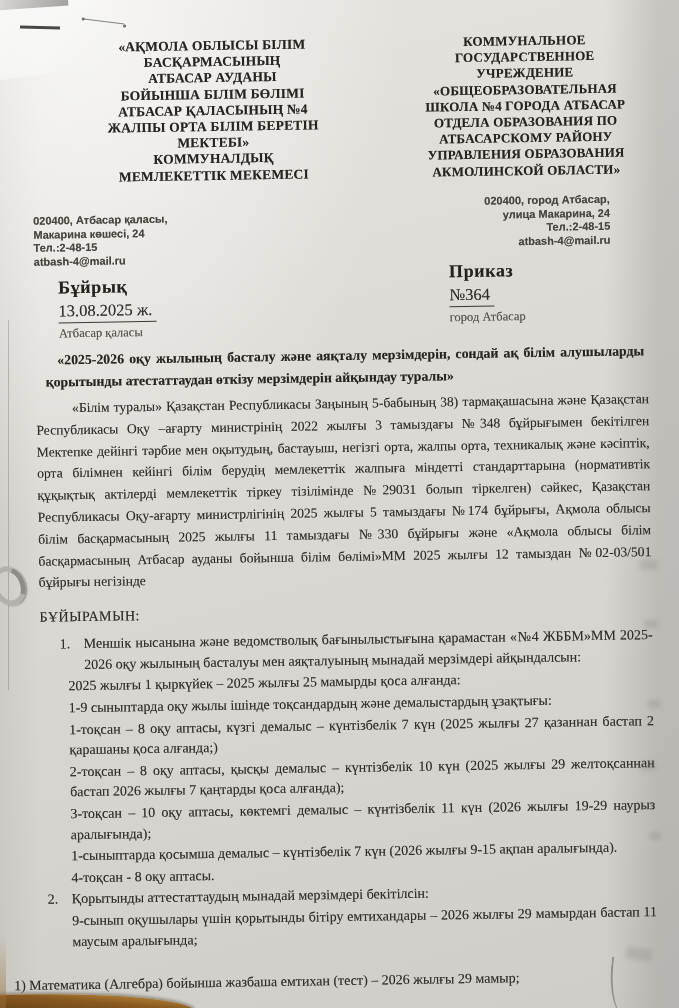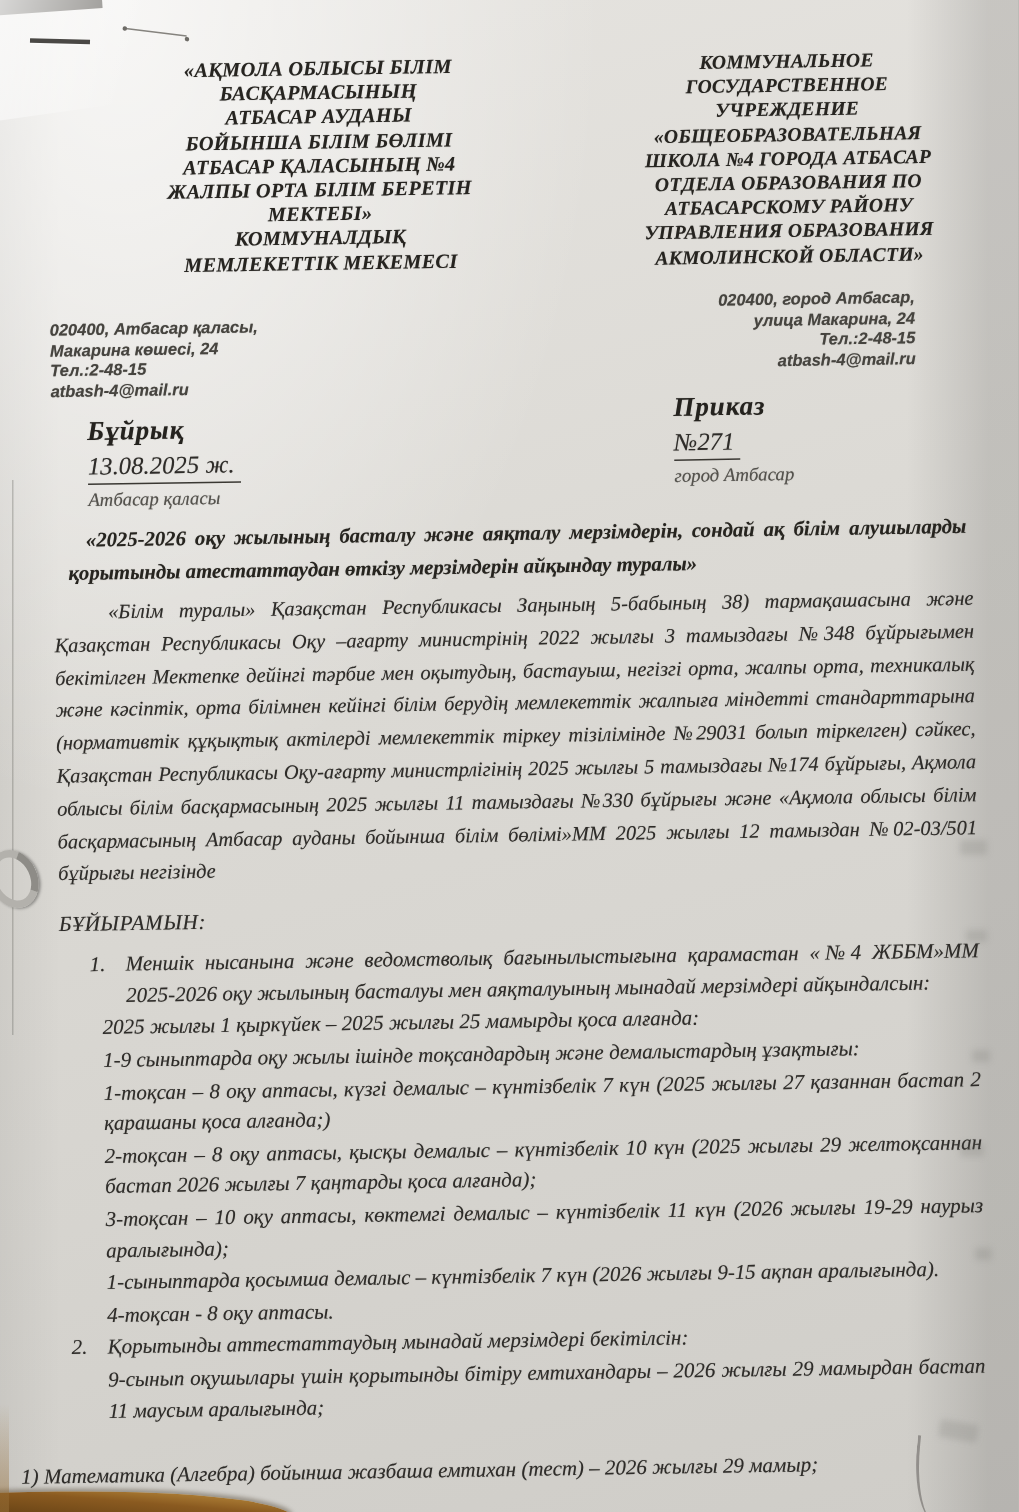--- a/index.html
+++ b/index.html
@@ -3,21 +3,21 @@
 <meta charset="utf-8">
 <style>
   html,body{margin:0;padding:0;}
   body{width:679px;height:1008px;overflow:hidden;background:#b4b2ad;font-family:"Liberation Serif","DejaVu Serif",serif;}
   .scene{position:relative;width:679px;height:1008px;overflow:hidden;
     background:linear-gradient(100deg,#e8e6e2,#d6d4cf 55%,#c9c7c2);}
   .page{position:absolute;inset:0;overflow:hidden;
     background:
       radial-gradient(ellipse at 12% 0%, rgba(255,255,255,.7), rgba(255,255,255,0) 38%),
       linear-gradient(to right, rgba(0,0,0,0.05), rgba(0,0,0,0) 6%, rgba(0,0,0,0) 89%, rgba(0,0,0,0.12) 97%),
-      linear-gradient(165deg,#e6e4e0 0%,#dcdad5 40%,#d6d4cf 70%,#cfcdc8 100%); font-style: italic;}
+      linear-gradient(165deg,#e6e4e0 0%,#dcdad5 40%,#d6d4cf 70%,#cfcdc8 100%);}
   .content{position:absolute;inset:0;padding:36px 30px 0 36px;
     transform:rotate(-0.9deg);transform-origin:50% 40%;
     color:#2e2c29;text-shadow:0 0 0.6px rgba(46,44,41,.45);}
   
   .header-row{display:flex;align-items:flex-start;}
   .org{white-space:pre-line;text-align:center;font-weight:bold;color:#262420;}
   .org-left{flex:0 0 335px;font-size:13.5px;line-height:16.2px;letter-spacing:.2px;padding-left:14px;}
   .org-right{flex:1;font-size:13px;line-height:16.2px;padding-left:26px;letter-spacing:.2px;}
   
   .contacts-row{display:flex;margin-top:28px;font-family:"Liberation Sans","DejaVu Sans",sans-serif;}
@@ -119,21 +119,21 @@
       </div>
 
       <div class="order-row">
         <div class="order-left">
           <div class="order-title">Бұйрық</div>
           <div><span class="order-underlined">13.08.2025 ж.</span></div>
           <div class="order-place">Атбасар қаласы</div>
         </div>
         <div class="order-right">
           <div class="order-title">Приказ</div>
-          <div><span class="order-underlined">№271</span></div>
+          <div><span class="order-underlined">№364</span></div>
           <div class="order-place">город Атбасар</div>
         </div>
       </div>
 
       <p class="subject">«2025-2026 оқу жылының басталу және аяқталу мерзімдерін, сондай ақ білім алушыларды қорытынды атестаттаудан өткізу мерзімдерін айқындау туралы»</p>
       <p class="preamble">«Білім туралы» Қазақстан Республикасы Заңының 5-бабының 38) тармақашасына және Қазақстан Республикасы Оқу –ағарту министрінің 2022 жылғы 3 тамыздағы №348 бұйрығымен бекітілген Мектепке дейінгі тәрбие мен оқытудың, бастауыш, негізгі орта, жалпы орта, техникалық және кәсіптік, орта білімнен кейінгі білім берудің мемлекеттік жалпыға міндетті стандарттарына (нормативтік құқықтық актілерді мемлекеттік тіркеу тізілімінде №29031 болып тіркелген) сәйкес, Қазақстан Республикасы Оқу-ағарту министрлігінің 2025 жылғы 5 тамыздағы №174 бұйрығы, Ақмола облысы білім басқармасының 2025 жылғы 11 тамыздағы  №330 бұйрығы және «Ақмола облысы білім басқармасының Атбасар ауданы бойынша білім бөлімі»ММ  2025 жылғы 12 тамыздан  №02-03/501 бұйрығы негізінде</p>
       <p class="resolve">БҰЙЫРАМЫН:</p>
 
       <div class="list">
         <div class="item">

